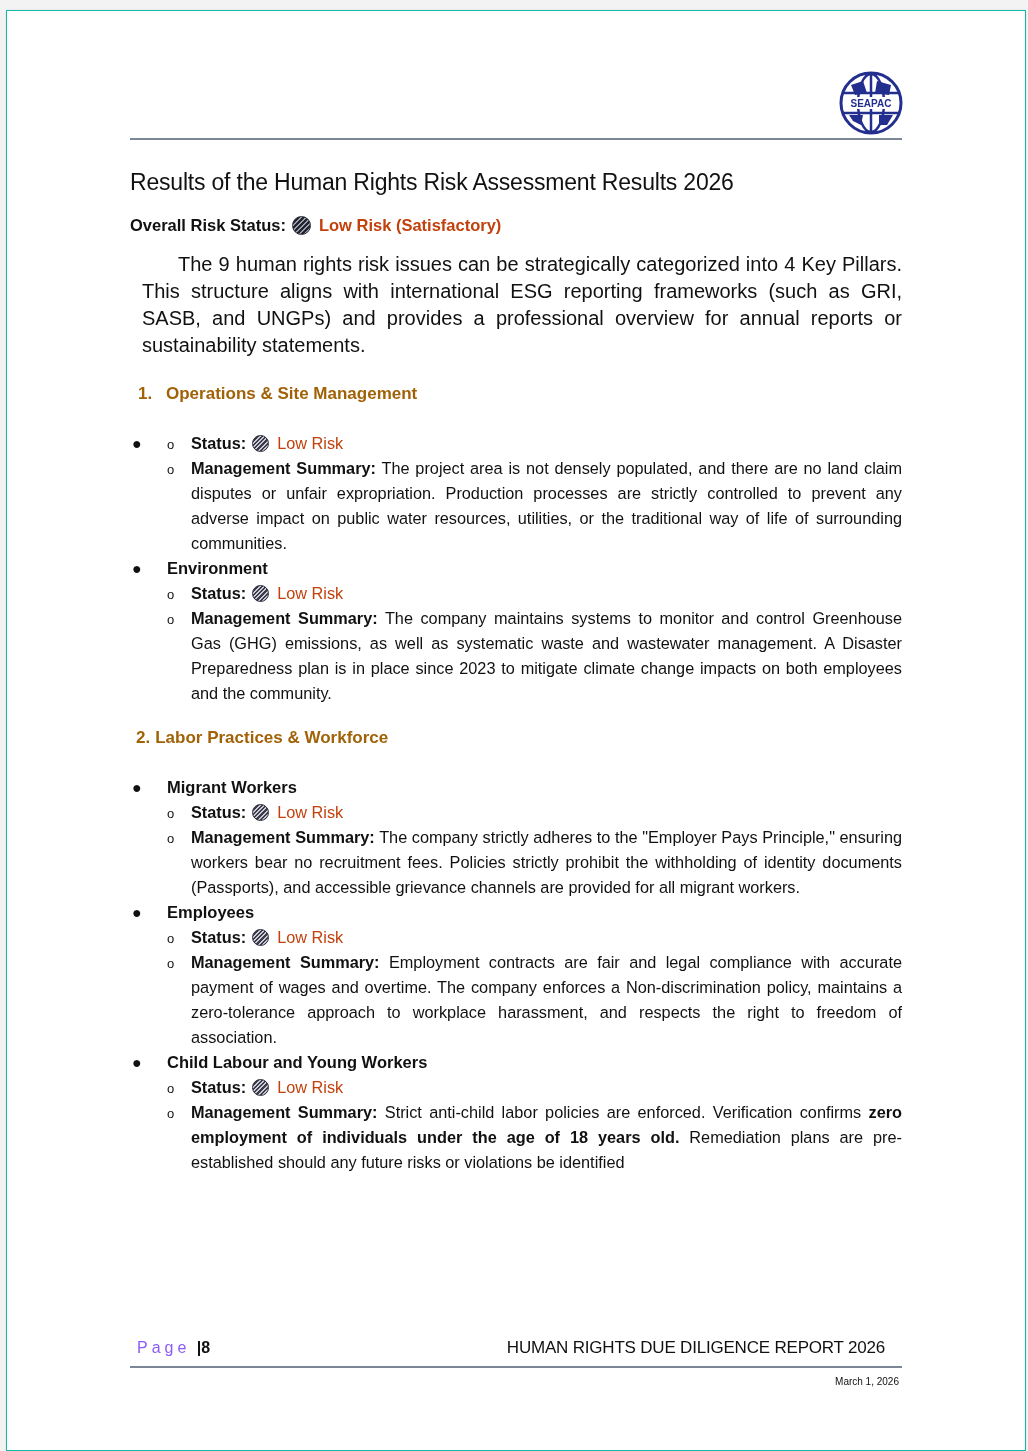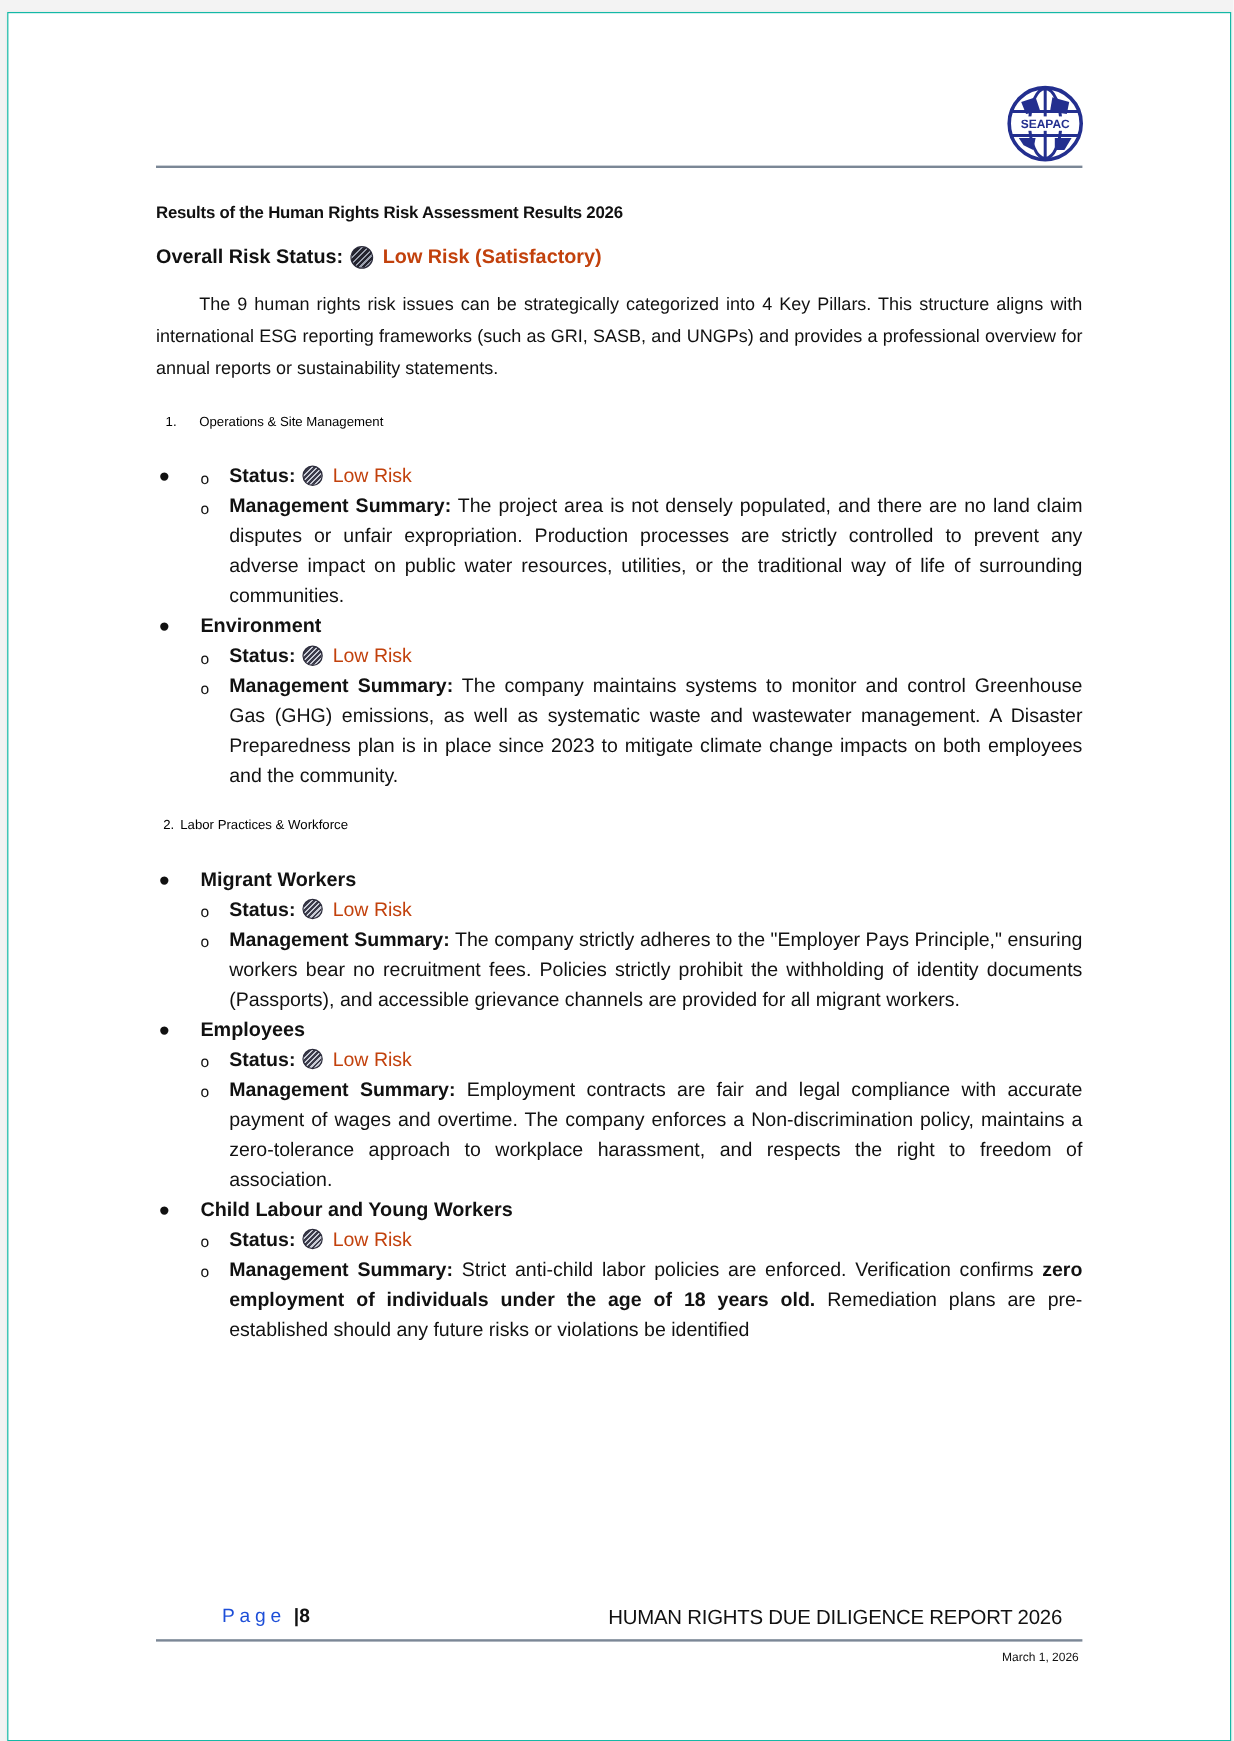--- a/index.html
+++ b/index.html
@@ -9,47 +9,47 @@
   }
   .page {
     position: absolute; left: 6px; top: 10px; width: 1018px; height: 1439px;
     background: #fff; border: 1px solid #14b8a6; box-shadow: 0 0 2px #e2e2e2;
   }
   .logo { position: absolute; left: 832px; top: 60px; width: 64px; height: 64px; }
   .rule { position: absolute; left: 123px; width: 772px; height: 2px; background: #7b8796; }
   .rule.top { top: 127px; }
   .rule.bottom { top: 1355px; }
   .content { position: absolute; left: 123px; top: 150px; width: 772px; }
-  .title { font-size: 14px; font-weight: bold; margin: 8px 0 0 0; letter-spacing: -0.2px; }
+  .title { font-size: 23px; font-weight: normal; margin: 8px 0 0 0; letter-spacing: -0.2px; }
   .overall { font-size: 16.5px; font-weight: bold; margin-top: 20px; display: flex; align-items: flex-end; }
   .green { color: #c2410c; font-weight: normal; }
   .overall .green { font-weight: bold; }
   .icon-hatch {
     display: inline-block; width: 17px; height: 17px; border-radius: 50%;
     border: 1.5px solid #2a2a3a; box-sizing: border-box; margin: 0 8px 0 6px;
     background: repeating-linear-gradient(135deg, #3b3b4a 0 1.5px, #c9ccd6 1.5px 3px);
     vertical-align: -3px;
   }
   .overall .icon-hatch { background: repeating-linear-gradient(135deg, #23232e 0 2px, #9aa0ae 2px 3.5px); width: 19px; height: 19px; }
-  .intro { font-size: 15px; line-height: 27px; margin-top: 16px; text-align: justify; text-indent: 36px; }
-  .pillar { color: #000000; font-weight: normal; font-size: 11px; margin-top: 25px; }
+  .intro { font-size: 20px; line-height: 27px; margin-top: 16px; text-align: justify; text-indent: 36px; margin-left: 12px; }
+  .pillar { color: #a16207; font-weight: bold; font-size: 17px; margin-top: 25px; }
   .pillar.p1 { padding-left: 8px; }
   .pillar.p2 { padding-left: 6px; margin-top: 22px; }
   .pillar .num { display: inline-block; width: 28px; }
   .pillar.p2 .num { width: auto; margin-right: 5px; }
   ul.items { list-style: none; margin: 27px 0 0 0; padding: 0; }
   li.item { position: relative; padding-left: 37px; }
   li.item > .bullet { position: absolute; left: 2px; top: 0; font-size: 16px; line-height: 25px; }
   .item-title { font-weight: bold; font-size: 16.5px; line-height: 25px; }
   ul.sub { list-style: none; margin: 0; padding: 0; }
   ul.sub li { position: relative; padding-left: 24px; font-size: 16.3px; line-height: 25px; text-align: justify; }
   ul.sub li .ob { position: absolute; left: 0; top: 0; font-size: 13px; line-height: 27px; }
   .label { font-weight: bold; }
   .footer-page { position: absolute; left: 130px; top: 1328px; font-size: 16px; }
-  .footer-page .pg { color: #1d4ed8; letter-spacing: 4px; margin-left: 48px; }
+  .footer-page .pg { color: #8b5cf6; letter-spacing: 4px; }
   .footer-page .sep { font-weight: bold; margin-left: 2px; }
   .footer-title { position: absolute; right: 140px; top: 1327px; font-size: 17px; letter-spacing: -0.2px; }
   .footer-date { position: absolute; right: 126px; top: 1365px; font-size: 10px; }
 </style>
 </head>
 <body>
 
 <div class="page">
   <svg class="logo" viewBox="0 0 64 64">
     <circle cx="32" cy="32" r="30" fill="#fff" stroke="#232f8f" stroke-width="3"></circle>

